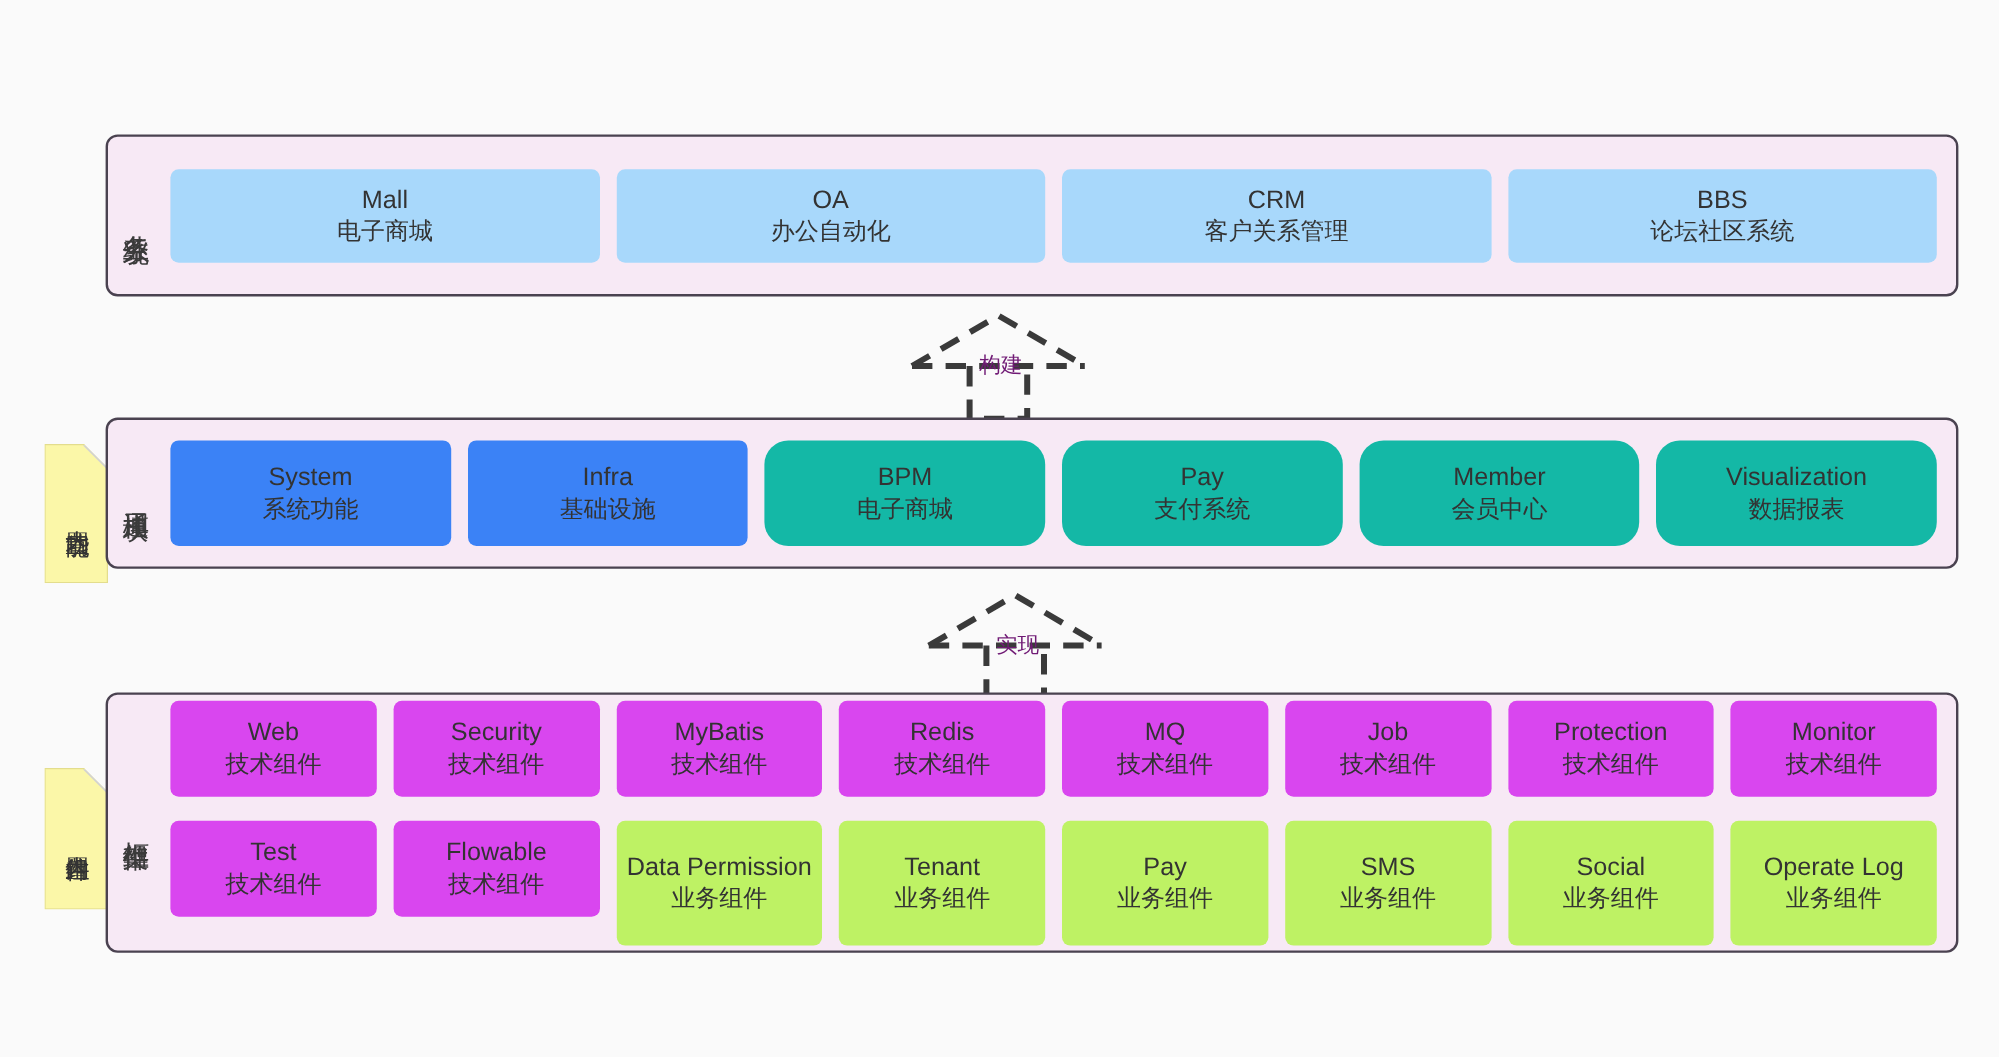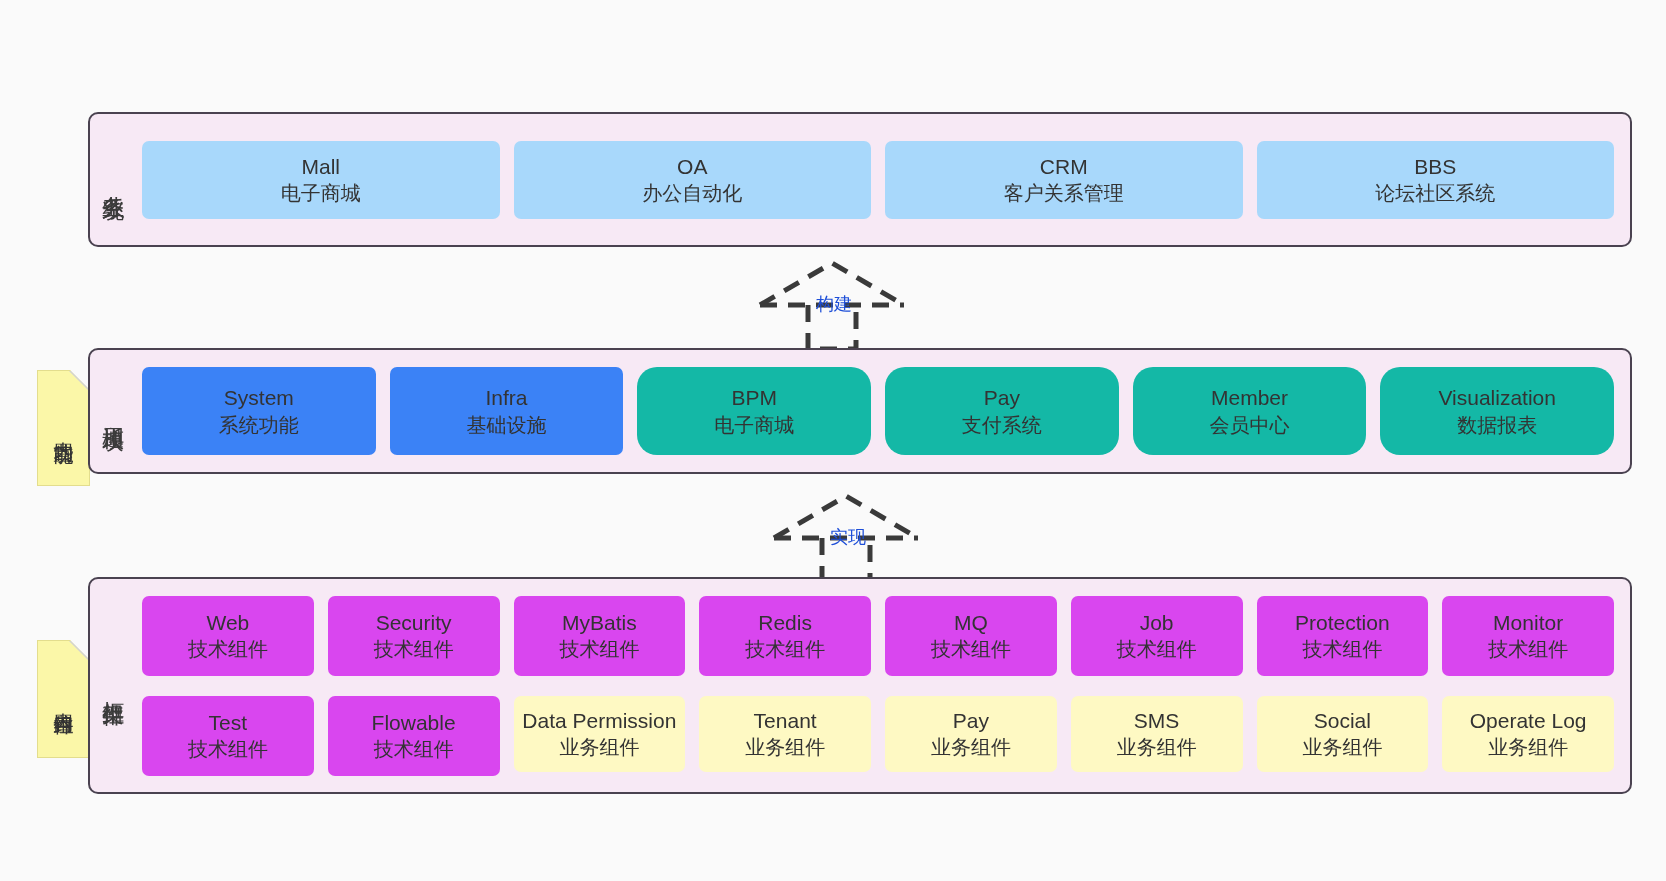--- a/index.html
+++ b/index.html
@@ -43,21 +43,21 @@
     display:flex;
     flex-direction:column;
     justify-content:center;
     padding:0 16px 0 6px;
     gap:20px;
   }
   .row{
     display:flex;
     flex-direction:row;
     gap:14px;
-    justify-content:space-between;
+    justify-content:flex-end;
   }
 
   
   .node{
     flex:1 1 0;
     border-radius:7px;
     display:flex;
     flex-direction:column;
     align-items:center;
     justify-content:center;
@@ -66,21 +66,21 @@
     padding:6px 4px;
     line-height:1.30;
   }
   .node .t1{font-size:21px;color:#333333;}
   .node .t2{font-size:20px;color:#333333;}
 
   .h-biz   {height:78px;background:#a8d8fb;}
   .h-mod   {height:88px;background:#3b82f6;}
   .h-mod-l {height:88px;background:#14b8a6;border-radius:20px;}
   .h-fw    {height:80px;background:#d946ef;}
-  .h-fw-l  {height:76px;background:#fef9c3;}
+  .h-fw-l  {height:104px;background:#bef264;}
 
   
   #layer-business{left:88px;top:112px;width:1544px;height:135px;}
   #layer-module  {left:88px;top:348px;width:1544px;height:126px;}
   #layer-framework{left:88px;top:577px;width:1544px;height:217px;}
 
   
   .note{
     position:absolute;
     width:53px;
@@ -107,21 +107,21 @@
   }
   #note-functions {left:37px;top:370px;height:116px;}
   #note-components{left:37px;top:640px;height:118px;}
 
   
   .rel{position:absolute;}
   .rel svg{display:block;overflow:visible;}
   .rel-label{
     position:absolute;
     font-size:18px;
-    color:#1d4ed8;
+    color:#701a75;
     background:transparent;
     white-space:nowrap;
   }
   #rel-build{left:752px;top:257px;width:160px;height:95px;}
   #rel-build .rel-label{left:64px;top:35px;}
   #rel-impl{left:766px;top:490px;width:160px;height:95px;}
   #rel-impl .rel-label{left:64px;top:35px;}
 </style>
 </head>
 <body>

